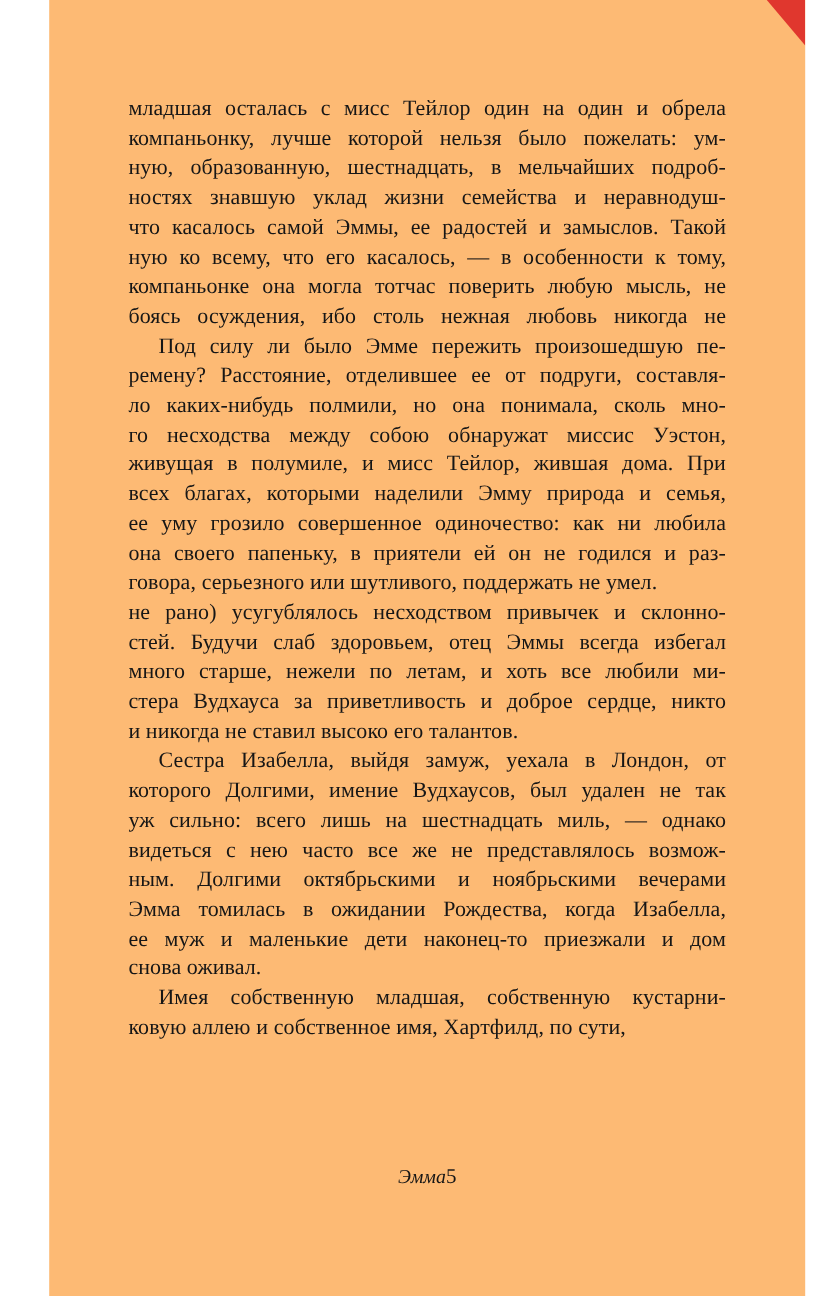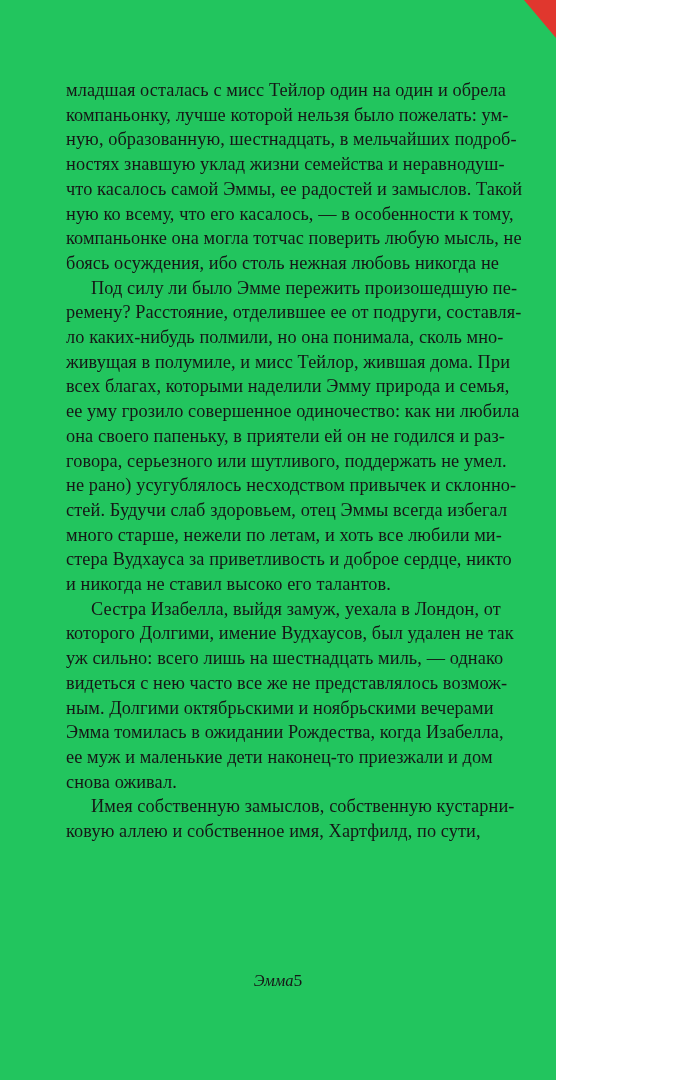--- a/index.html
+++ b/index.html
@@ -2,26 +2,27 @@
 <html><head>
 <meta charset="utf-8">
 <style>
   html, body {
     margin: 0;
     padding: 0;
     background: #ffffff;
   }
   .page {
     position: relative;
-    width: 556px;
+    width: 630px;
     height: 1080px;
-    background: #22c55e;
+    background: #fdba74;
     overflow: hidden;
     font-family: "Liberation Serif", "DejaVu Serif", serif;
     color: #161616;
+    margin-left: 41px;
   }
   .corner-ribbon {
     position: absolute;
     top: 0;
     right: 0;
     width: 0;
     height: 0;
     border-top: 38px solid #e0372e;
     border-left: 32px solid transparent;
   }
@@ -79,20 +80,21 @@
         <div class="line">ностях знавшую уклад жизни семейства и неравнодуш-</div>
         <div class="line">что касалось самой Эммы, ее радостей и замыслов. Такой</div>
         <div class="line">ную ко всему, что его касалось, — в особенности к тому,</div>
         <div class="line">компаньонке она могла тотчас поверить любую мысль, не</div>
         <div class="line">боясь осуждения, ибо столь нежная любовь никогда не</div>
       </div>
       <div class="para">
         <div class="line indent">Под силу ли было Эмме пережить произошедшую пе-</div>
         <div class="line">ремену? Расстояние, отделившее ее от подруги, составля-</div>
         <div class="line">ло каких-нибудь полмили, но она понимала, сколь мно-</div>
+        <div class="line">го несходства между собою обнаружат миссис Уэстон,</div>
         <div class="line">живущая в полумиле, и мисс Тейлор, жившая дома. При</div>
         <div class="line">всех благах, которыми наделили Эмму природа и семья,</div>
         <div class="line">ее уму грозило совершенное одиночество: как ни любила</div>
         <div class="line">она своего папеньку, в приятели ей он не годился и раз-</div>
         <div class="line last">говора, серьезного или шутливого, поддержать не умел.</div>
       </div>
       <div class="para">
         <div class="line">не рано) усугублялось несходством привычек и склонно-</div>
         <div class="line">стей. Будучи слаб здоровьем, отец Эммы всегда избегал</div>
         <div class="line">много старше, нежели по летам, и хоть все любили ми-</div>
@@ -103,21 +105,21 @@
         <div class="line indent">Сестра Изабелла, выйдя замуж, уехала в Лондон, от</div>
         <div class="line">которого Долгими, имение Вудхаусов, был удален не так</div>
         <div class="line">уж сильно: всего лишь на шестнадцать миль, — однако</div>
         <div class="line">видеться с нею часто все же не представлялось возмож-</div>
         <div class="line">ным. Долгими октябрьскими и ноябрьскими вечерами</div>
         <div class="line">Эмма томилась в ожидании Рождества, когда Изабелла,</div>
         <div class="line">ее муж и маленькие дети наконец-то приезжали и дом</div>
         <div class="line last">снова оживал.</div>
       </div>
       <div class="para">
-        <div class="line indent">Имея собственную замыслов, собственную кустарни-</div>
+        <div class="line indent">Имея собственную младшая, собственную кустарни-</div>
         <div class="line last">ковую аллею и собственное имя, Хартфилд, по сути,</div>
       </div>
     </div>
 
   <div class="footer">
     <span class="book-title">Эмма</span>
     <span class="page-number">5</span>
   </div>
 </div>
 

